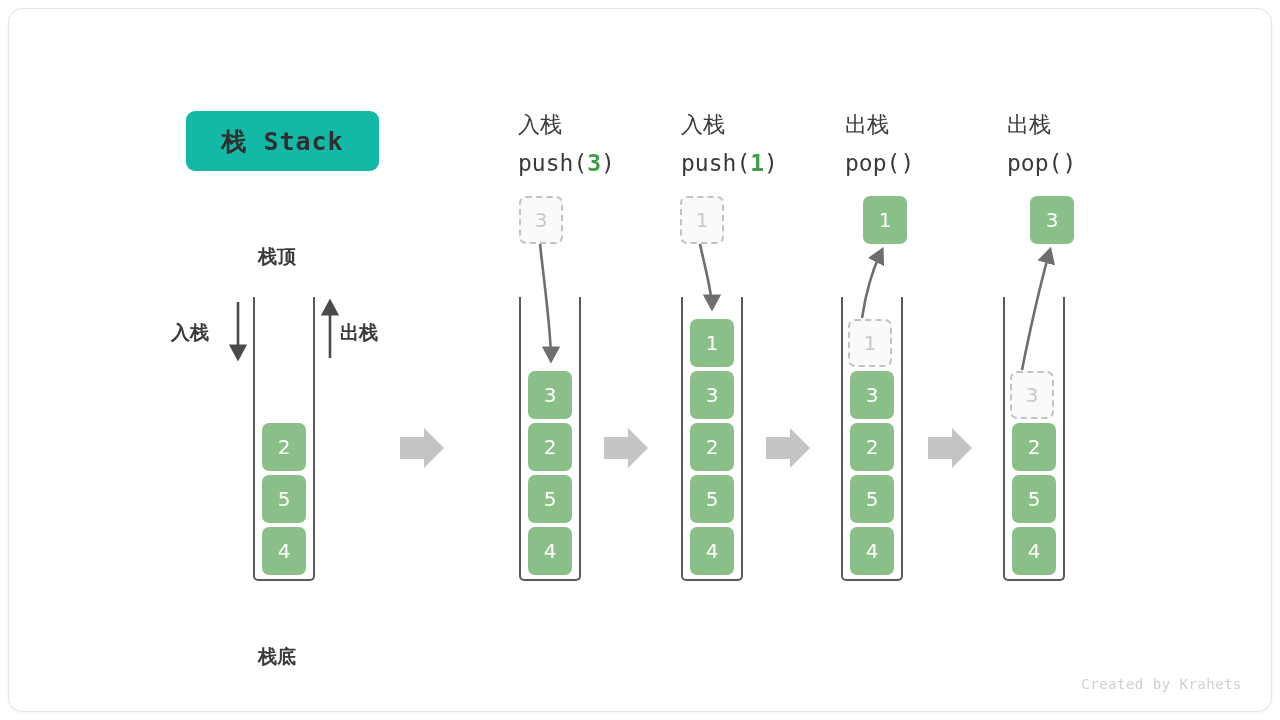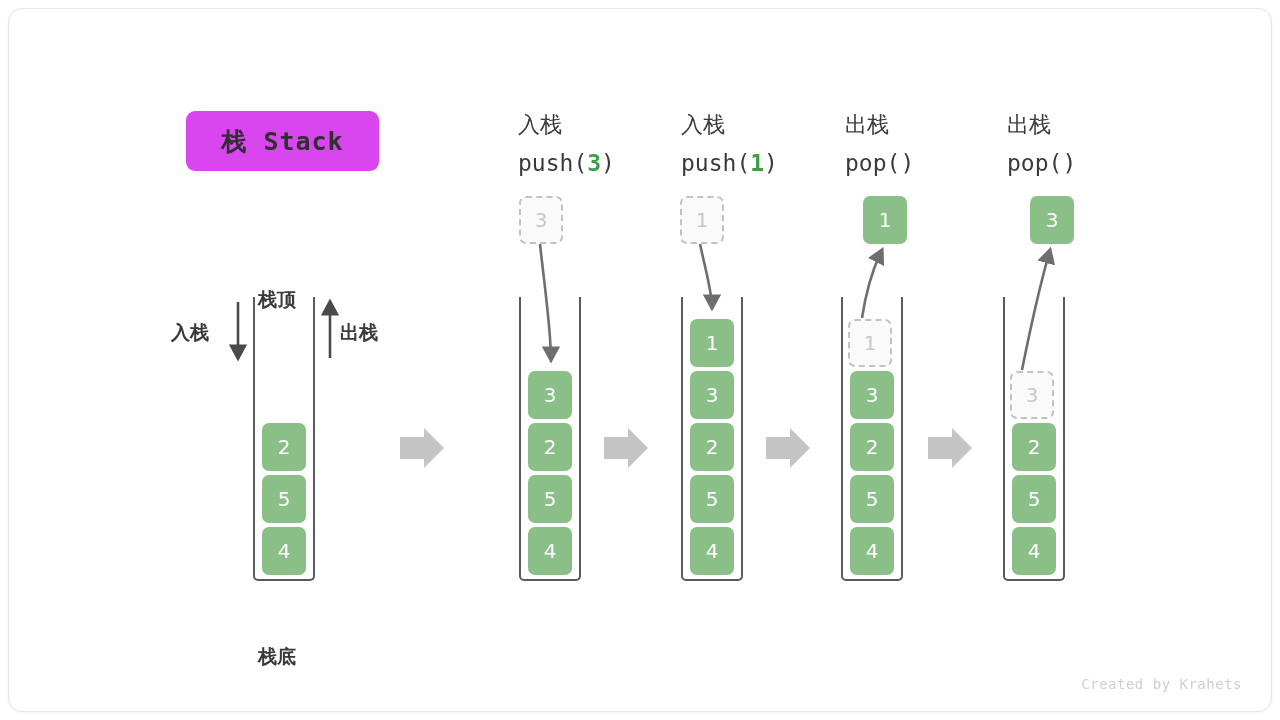--- a/index.html
+++ b/index.html
@@ -32,21 +32,21 @@
     box-shadow: 0 1px 3px rgba(0,0,0,0.05);
   }
 
   
   .title-badge {
     position: absolute;
     left: 186px;
     top: 111px;
     width: 193px;
     height: 60px;
-    background: #d946ef;
+    background: #14b8a6;
     border-radius: 9px;
     display: flex;
     align-items: center;
     justify-content: center;
     font-family: "DejaVu Sans Mono", "Liberation Mono", monospace;
     font-size: 25px;
     font-weight: bold;
     color: #2f2f2f;
     letter-spacing: 1px;
   }
@@ -133,21 +133,21 @@
   }
 </style>
 </head>
 <body>
 
 <div id="canvas">
   <div class="card-frame"></div>
 
   <div class="title-badge">栈 Stack</div>
 
-  <div class="cn-label" style="left:258px; top:244px;margin-top:43px;">栈顶</div>
+  <div class="cn-label" style="left:258px; top:244px;">栈顶</div>
   <div class="cn-label" style="left:258px; top:644px;">栈底</div>
   <div class="cn-label" style="left:171px; top:320px;">入栈</div>
   <div class="cn-label" style="left:340px; top:320px;">出栈</div>
 
   <div class="stack-frame" style="left:253px; top:297px; width:62px; height:284px;"></div>
   <div class="cell" style="left:262px; top:423px;">2</div>
   <div class="cell" style="left:262px; top:475px;">5</div>
   <div class="cell" style="left:262px; top:527px;">4</div>
 
   <div class="step-head" style="left:518px; top:105px;">

